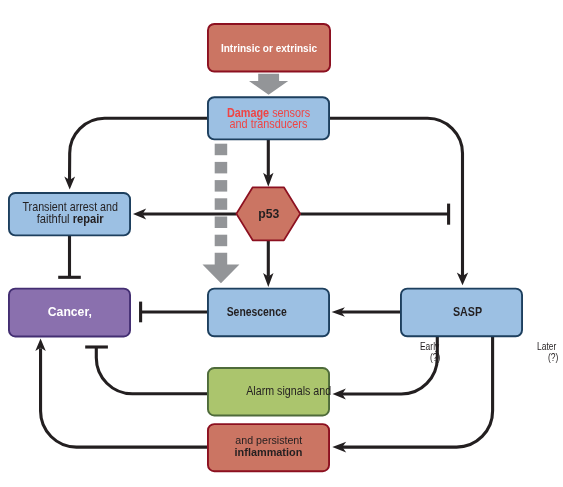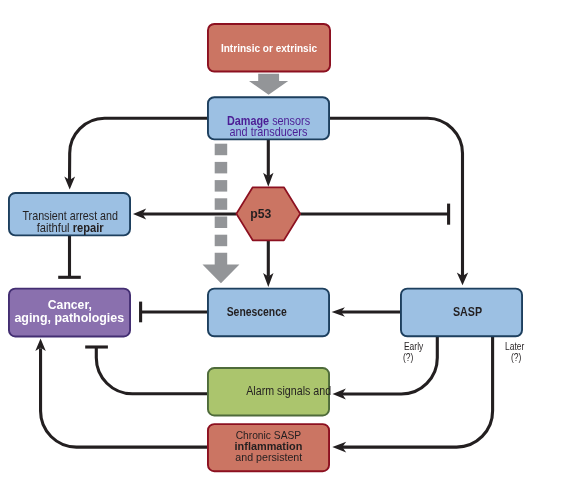--- a/index.html
+++ b/index.html
@@ -10,21 +10,21 @@
   #stage{position:relative;width:563px;height:487px;background:#fff;}
   .node,.hexlabel,.anno{transform:translateZ(0);}
   #edges{position:absolute;left:0;top:0;width:563px;height:487px;}
   .node{position:absolute;box-sizing:border-box;display:flex;align-items:center;
         justify-content:center;text-align:center;z-index:3;}
   .node .lbl{display:block;width:100%;text-decoration:underline;}
   .node .ln{display:block;white-space:nowrap;}
   .node .ln > i{display:inline-block;font-style:normal;transform-origin:center center;}
   .b{font-weight:bold;}
   .hexlabel{position:absolute;z-index:4;text-align:center;font-weight:bold;}
-  .anno{position:absolute;z-index:4;text-align:left;color:#231f20;}
+  .anno{position:absolute;z-index:4;text-align:right;color:#231f20;}
 </style>
 </head>
 <body>
 
 <div id="stage">
 
   <svg id="edges" viewBox="0 0 563 487" xmlns="http://www.w3.org/2000/svg">
     <g id="glines" fill="none" stroke="#231f20" stroke-width="3.1" stroke-linecap="butt" stroke-linejoin="round">
 
       <path d="M 207 118.3 L 104.5 118.3 A 35 35 0 0 0 69.7 153.3 L 69.5 181"></path>
@@ -99,42 +99,41 @@
 
     <polygon points="252.7,187.3 283.9,187.3 300.2,213.8 283.9,240.3 252.7,240.3 236.4,213.8" fill="#cb7563" stroke="#8c1020" stroke-width="1.7" stroke-linejoin="round"></polygon>
   </svg>
 
   <div class="node" style="left:207px;top:23px;width:124px;height:49px;color:#fff;font-size:11.3px;font-weight:bold;">
     <span class="lbl" style="line-height:11.5px;position:relative;top:1px;">
       <span class="ln"><i style="transform:scaleX(0.89)">Intrinsic or extrinsic</i></span>
     </span>
   </div>
 
-  <div class="node" style="left:207px;top:96px;width:123px;height:43px;color:#4c1d95;font-size:12.4px;margin-top:8px;">
+  <div class="node" style="left:207px;top:96px;width:123px;height:43px;color:#ef4444;font-size:12.4px;">
     <span class="lbl" style="line-height:11.3px;position:relative;top:1.5px;">
       <span class="ln"><i style="transform:scaleX(0.875)"><b class="b">Damage</b><span> sensors</span></i></span>
       <span class="ln"><i style="transform:scaleX(0.875)">and transducers</i></span>
     </span>
   </div>
 
   <div class="node" style="left:8px;top:192px;width:123px;height:43px;color:#231f20;font-size:12.4px;">
-    <span class="lbl" style="line-height:11.3px;position:relative;top:9px;left:1px;">
+    <span class="lbl" style="line-height:11.3px;position:relative;top:0;left:1px;">
       <span class="ln"><i style="transform:scaleX(0.865)">Transient arrest and</i></span>
       <span class="ln"><i style="transform:scaleX(0.90)"><span>faithful </span><b class="b">repair</b></i></span>
     </span>
   </div>
 
-  <div class="hexlabel" style="left:228px;top:206.8px;width:65px;color:#231f20;font-size:13.6px;line-height:13.6px;">
+  <div class="hexlabel" style="left:236px;top:206.8px;width:65px;color:#231f20;font-size:13.6px;line-height:13.6px;">
     <i style="display:inline-block;font-style:normal;transform:scaleX(0.897)">p53</i>
   </div>
 
   <div class="node" style="left:8px;top:288px;width:123px;height:48px;color:#fff;font-size:13.2px;font-weight:bold;">
     <span class="lbl" style="line-height:12.6px;text-align:center;">
       <span class="ln"><i style="transform:scaleX(0.925)">Cancer,</i></span>
-      <span class="ln"><i style="transform:scaleX(0.942)">aging, pathologies</i></span>
     </span>
   </div>
 
   <div class="node" style="left:207px;top:288px;width:99px;height:48px;color:#231f20;font-size:12px;font-weight:bold;">
     <span class="lbl" style="line-height:11.8px;position:relative;top:1.3px;">
       <span class="ln"><i style="transform:scaleX(0.865)">Senescence</i></span>
     </span>
   </div>
 
   <div class="node" style="left:400px;top:288px;width:123px;height:48px;color:#231f20;font-size:12.9px;font-weight:bold;padding-left:11px;">
@@ -144,29 +143,28 @@
   </div>
 
   <div class="node" style="left:207px;top:368px;width:123px;height:45px;color:#231f20;font-size:12px;">
     <span class="lbl" style="line-height:11px;position:relative;top:1.3px;padding-left:40px;">
       <span class="ln"><i style="transform:scaleX(0.89)">Alarm signals and</i></span>
     </span>
   </div>
 
   <div class="node" style="left:207px;top:423px;width:123px;height:48px;color:#231f20;font-size:11.4px;">
     <span class="lbl" style="line-height:11.2px;position:relative;top:-0.5px;">
-      <span class="ln"><i style="transform:scaleX(0.90)">Chronic SASP</i></span>
+      <span class="ln"><i style="transform:scaleX(0.935)">and persistent</i></span>
       <span class="ln"><i style="transform:scaleX(0.955)" class="b">inflammation</i></span>
-      <span class="ln"><i style="transform:scaleX(0.935)">and persistent</i></span>
     </span>
   </div>
 
   <div class="anno" style="left:401.5px;top:341px;width:40px;font-size:10.2px;line-height:11.2px;">
     <span class="ln" style="display:block;white-space:nowrap"><i style="display:inline-block;font-style:normal;transform:scaleX(0.83)">Early</i></span>
     <span class="ln" style="display:block;white-space:nowrap"><i style="display:inline-block;font-style:normal;transform:scaleX(0.83)">(?)</i></span>
   </div>
 
-  <div class="anno" style="left:497px;top:341px;width:40px;font-size:10.2px;line-height:11.2px;text-align:center;">
+  <div class="anno" style="left:520px;top:341px;width:40px;font-size:10.2px;line-height:11.2px;text-align:right;">
     <span class="ln" style="display:block;white-space:nowrap"><i style="display:inline-block;font-style:normal;transform:scaleX(0.83);transform-origin:left center">Later</i></span>
     <span class="ln" style="display:block;white-space:nowrap"><i style="display:inline-block;font-style:normal;transform:scaleX(0.83);transform-origin:left center">(?)</i></span>
   </div>
 
 </div>
 
 </body></html>

